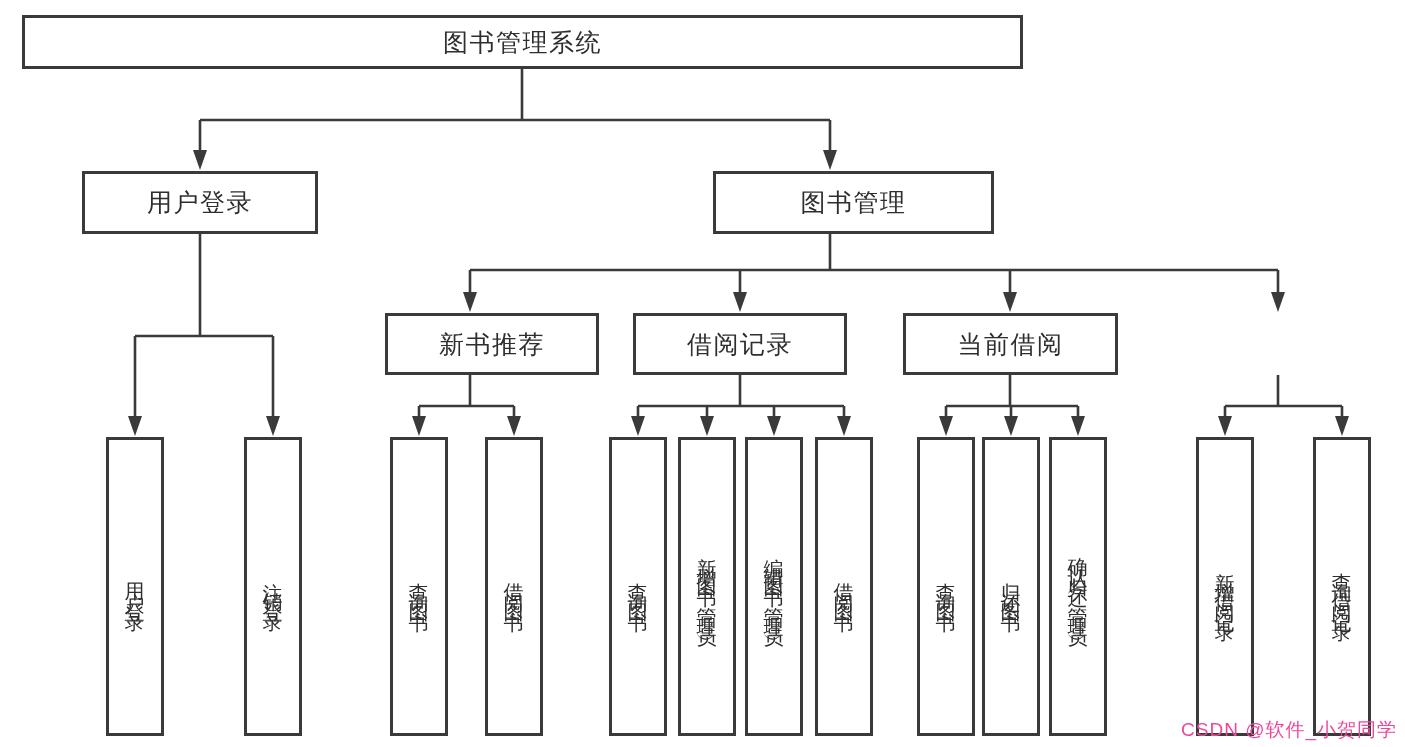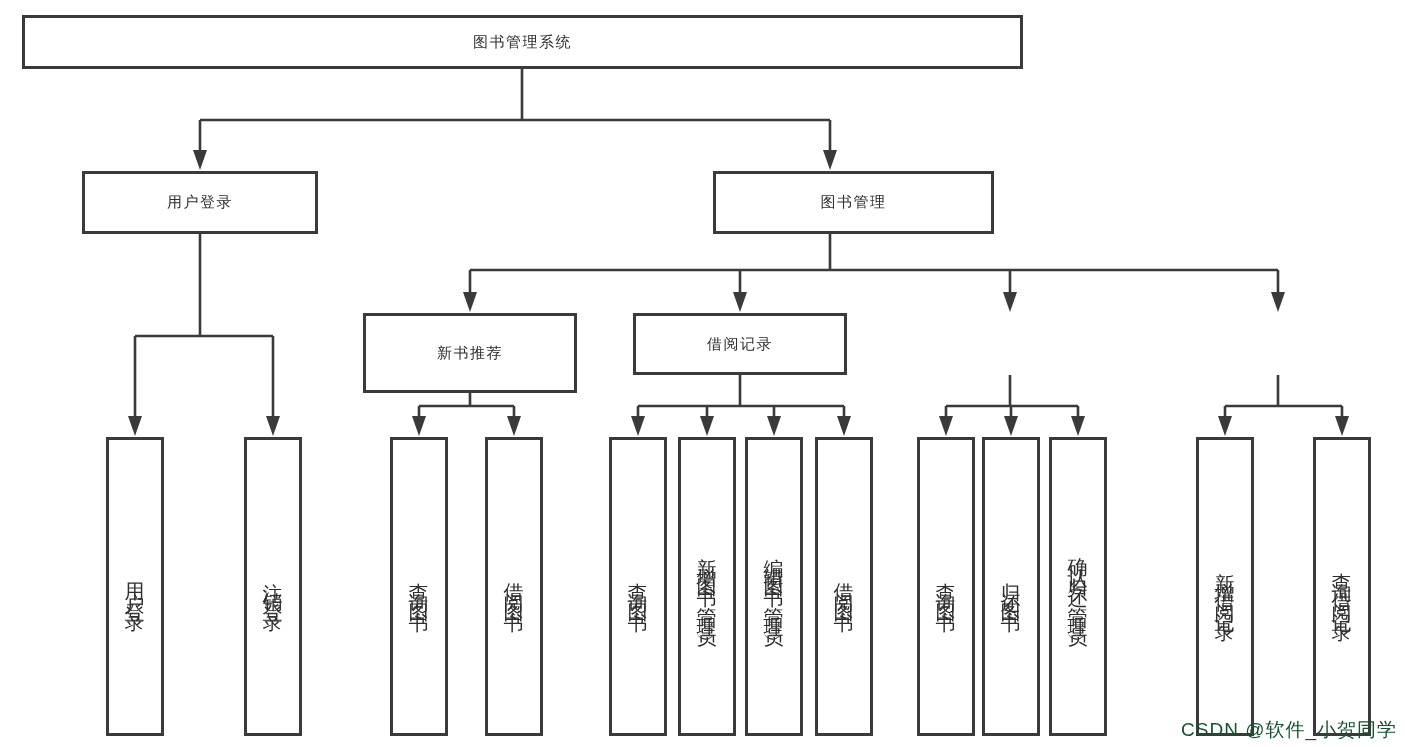--- a/index.html
+++ b/index.html
@@ -5,28 +5,28 @@
   html,body{margin:0;padding:0;background:#ffffff;}
   .canvas{
     position:relative;width:1405px;height:747px;background:#ffffff;overflow:hidden;
     font-family:"Liberation Sans","DejaVu Sans",sans-serif;color:#303030;
   }
   .wires{position:absolute;left:0;top:0;width:1405px;height:747px;}
   .box{
     position:absolute;box-sizing:border-box;border:3px solid #3a3a3a;background:#ffffff;
     display:flex;align-items:center;justify-content:center;
   }
-  .hbox .lbl{font-size:15px;letter-spacing:1.5px;white-space:nowrap;color:#2e2e2e;}
+  .hbox .lbl{font-size:25px;letter-spacing:1.5px;white-space:nowrap;color:#2e2e2e;}
   .vbox{top:437px;height:299px;width:58px;}
   .vbox .lbl{
     writing-mode:vertical-rl;text-orientation:mixed;
     font-size:20px;line-height:1;letter-spacing:10px;color:#2e2e2e;white-space:nowrap;
   }
   .watermark{
-    position:absolute;right:8px;bottom:4px;font-size:19px;color:#14532d;
+    position:absolute;right:8px;bottom:4px;font-size:19px;color:#ec4899;
     letter-spacing:1px;z-index:5;white-space:nowrap;margin-left:44px;
   }
 </style>
 </head>
 <body>
 
 <div class="canvas">
 
   <svg class="wires" viewBox="0 0 1405 747" xmlns="http://www.w3.org/2000/svg">
     <g fill="none" stroke="#3a3a3a" stroke-width="2.6">
@@ -65,25 +65,28 @@
     <span class="lbl">图书管理系统</span>
   </div>
 
   <div class="box hbox" style="left:82px;top:171px;width:236px;height:63px">
     <span class="lbl">用户登录</span>
   </div>
   <div class="box hbox" style="left:713px;top:171px;width:281px;height:63px">
     <span class="lbl">图书管理</span>
   </div>
 
-  <div class="box hbox" style="left:363px;top:313px;width:214px;height:80px">
+  <div class="box hbox" style="left:385px;top:313px;width:214px;height:62px">
     <span class="lbl">新书推荐</span>
   </div>
   <div class="box hbox" style="left:633px;top:313px;width:214px;height:62px">
     <span class="lbl">借阅记录</span>
+  </div>
+  <div class="box hbox" style="left:903px;top:313px;width:215px;height:62px">
+    <span class="lbl">当前借阅</span>
   </div>
 
   <div class="box vbox" style="left:106px">
     <span class="lbl">用户登录</span>
   </div>
   <div class="box vbox" style="left:244px">
     <span class="lbl">注销登录</span>
   </div>
 
   <div class="box vbox" style="left:390px">

